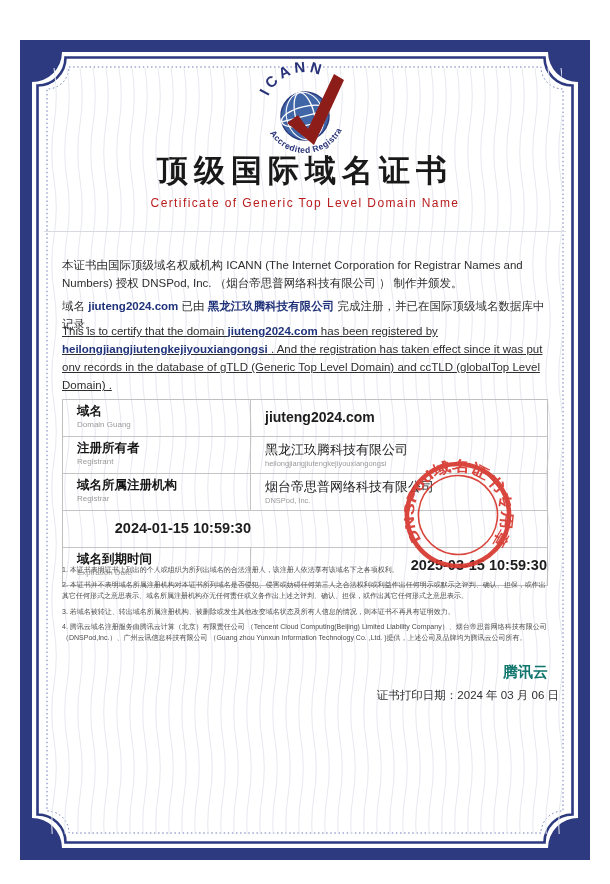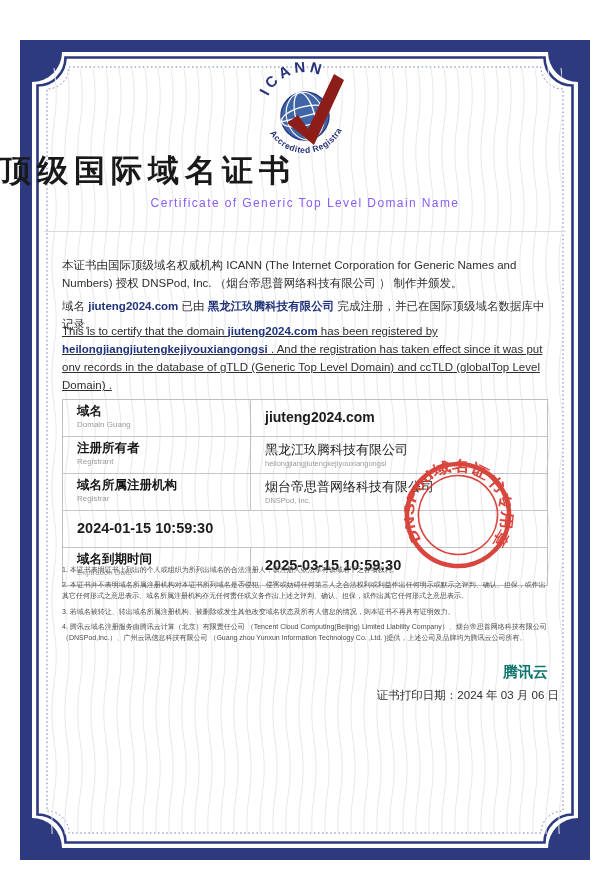--- a/index.html
+++ b/index.html
@@ -7,43 +7,43 @@
   body { width:610px; height:884px; font-family:"Liberation Sans", sans-serif; position:relative; overflow:hidden; }
   .page { position:absolute; left:0; top:0; width:610px; height:884px; background:#fff; }
 
   .frame-svg { position:absolute; left:0; top:0; }
   .waves-svg { position:absolute; left:48px; top:68px; }
 
   .content { position:absolute; left:0; top:0; width:610px; height:884px; }
 
   .logo-wrap { position:absolute; left:253px; top:62px; width:104px; height:96px; }
 
-  .cert-title { position:absolute; top:150px; left:0; width:610px; text-align:left;
+  .cert-title { position:absolute; top:150px; left:0; width:610px; text-align:center;
     font-size:31px; font-weight:bold; letter-spacing:6px; color:#191919; }
   .cert-subtitle { position:absolute; top:196px; left:0; width:610px; text-align:center;
-    font-size:12px; letter-spacing:1.4px; color:#8b5cf6; }
+    font-size:12px; letter-spacing:1.4px; color:#b91c1c; }
   .divider { position:absolute; top:231px; left:44px; right:44px; height:1px; background:#d7dae0; }
 
   .para { position:absolute; left:62px; width:487px; font-size:11.5px; line-height:1.58; color:#2e2e2e; }
   .p1 { top:256px; }
   .p2 { top:297px; }
   .p3 { top:322px;text-decoration:underline; }
   .navy-bold { color:#20337a; font-weight:bold; }
 
   .info-table { position:absolute; left:62px; top:399px; width:486px;
     border-top:1px solid #bfbfbf; border-bottom:1px solid #bfbfbf;
     border-left:1px solid #bfbfbf; border-right:1px solid #bfbfbf; }
   .t-row { display:grid; grid-template-columns:188px 1fr; height:37px; border-bottom:1px solid #c4c4c4; }
   .t-row:last-child { border-bottom:none; }
   .t-label { border-right:1px solid #c4c4c4; padding:4px 0 0 14px; }
   .t-label .cn { font-size:12.5px; font-weight:bold; color:#141414; line-height:1.25; }
   .t-label .en { font-size:8px; color:#9a9a9a; line-height:1.3; }
   .t-value { padding:4px 0 0 14px; }
   .t-value .v { font-size:13px; color:#1c1c1c; line-height:1.35; }
-  .t-value .v.big { font-size:14.5px; font-weight:bold; padding-top:4px; }
+  .t-value .v.big { font-size:14.5px; font-weight:bold; padding-top:4px;text-align:right; }
   .t-value .v.dom { font-size:14px; font-weight:bold; padding-top:4px; }
   .t-value .s { font-size:7.5px; color:#9a9a9a; line-height:1.2; }
 
   .notes { position:absolute; left:62px; top:565px; width:490px; color:#4a4a4a; }
   .notes p { font-size:7px; line-height:1.55; margin-bottom:4.5px; }
 
   .brand { position:absolute; right:62px; top:663px; font-size:15px; font-weight:bold; color:#0f766e; }
   .print-date { position:absolute; right:51px; top:688px; font-size:11.5px; color:#2e2e2e; }
 
   .stamp-wrap { position:absolute; left:393px; top:450px; width:130px; height:130px; opacity:0.92; }
@@ -125,21 +125,21 @@
         <text font-family="Liberation Sans, sans-serif" font-size="8.5" font-weight="bold" fill="#283278" letter-spacing="0.4">
           <textPath href="#arcBottom" startOffset="2">Accredited Registrar</textPath>
         </text>
       </svg>
     </div>
 
     <div class="cert-title">顶级国际域名证书</div>
     <div class="cert-subtitle">Certificate of Generic Top Level Domain Name</div>
     <div class="divider"></div>
 
-    <p class="para p1"><span>本证书由国际顶级域名权威机构 ICANN (The Internet Corporation for Generic Names and Numbers) 授权 DNSPod, Inc. （烟台帝思普网络科技有限公司 ）  制作并颁发。</span></p>
+    <p class="para p1"><span>本证书由国际顶级域名权威机构 ICANN (The Internet Corporation for Registrar Names and Numbers) 授权 DNSPod, Inc. （烟台帝思普网络科技有限公司 ）  制作并颁发。</span></p>
 
     <p class="para p2"><span>域名 </span><span class="navy-bold">jiuteng2024.com</span><span> 已由 </span><span class="navy-bold">黑龙江玖腾科技有限公司</span><span> 完成注册，并已在国际顶级域名数据库中记录。</span></p>
 
     <p class="para p3"><span>This is to certify that the domain </span><span class="navy-bold">jiuteng2024.com</span><span> has been registered by </span><span class="navy-bold">heilongjiangjiutengkejiyouxiangongsi</span><span> . And the registration has taken effect since it was put onv records in the database of gTLD (Generic Top Level Domain) and ccTLD (globalTop Level Domain) .</span></p>
 
     <div class="info-table">
       <div class="t-row">
         <div class="t-label">
           <div class="cn">域名</div>
           <div class="en">Domain Guang</div>

